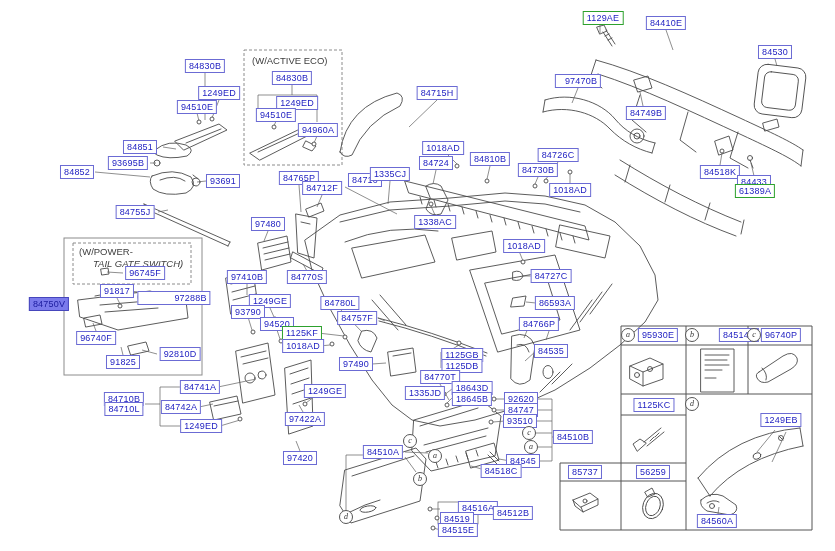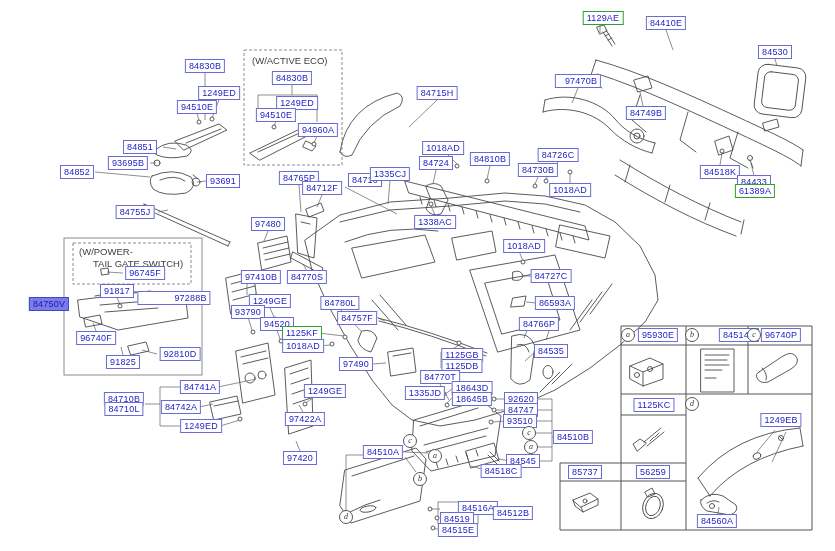--- a/index.html
+++ b/index.html
@@ -8,21 +8,21 @@
   svg.sketch{position:absolute;left:0;top:0;}
   .plabel{position:absolute;transform:translate(-50%,-50%);background:#fff;
           border:1px solid #6b6bd4;color:#2222c2;font-size:9px;line-height:10px;
           padding:1px 3px;white-space:nowrap;letter-spacing:.2px;z-index:3;}
   .plabel.hl{background:#7b7bec;color:#1b1b9e;border-color:#4646bc;}
   .plabel.gr{border:1.5px solid #2da12d;}
   .callout{position:absolute;transform:translate(-50%,-50%);width:12px;height:12px;
            border:1px solid #555;border-radius:50%;background:#fff;color:#333;
            font:italic 8px "Liberation Serif",serif;line-height:12px;text-align:center;z-index:3;}
   .note{position:absolute;color:#3d3d3d;font-size:9.5px;line-height:12px;z-index:2;}
-  .note .l2{padding-left:14px;display:block;}
+  .note .l2{padding-left:14px;display:block;font-style:italic;}
 </style>
 </head>
 <body>
 
 <div class="stage">
 
   <svg class="sketch" width="835" height="551" viewBox="0 0 835 551">
 
     <g stroke="#8c8c8c" fill="none" stroke-width="1">
       <rect x="244" y="50" width="98" height="115" stroke-dasharray="3,2"></rect>
@@ -203,21 +203,21 @@
       <div class="plabel" style="left: 435px; top: 222px;">1338AC</div>
       <div class="plabel" style="left: 578px; top: 81px; padding-left: 9px;">97470B</div>
       <div class="plabel" style="left: 646px; top: 113px;">84749B</div>
       <div class="plabel gr" style="left: 603px; top: 18px;">1129AE</div>
       <div class="plabel" style="left: 666px; top: 23px;">84410E</div>
       <div class="plabel" style="left: 775px; top: 52px;">84530</div>
       <div class="plabel" style="left: 720px; top: 172px;">84518K</div>
       <div class="plabel" style="left: 754px; top: 182px;">84433</div>
       <div class="plabel gr" style="left: 755px; top: 191px;">61389A</div>
       <div class="plabel" style="left: 268px; top: 224px;">97480</div>
-      <div class="plabel" style="left: 261px; top: 277px; text-align: center;">97410B</div>
+      <div class="plabel" style="left: 247px; top: 277px; text-align: center;">97410B</div>
       <div class="plabel" style="left: 270px; top: 301px;">1249GE</div>
       <div class="plabel" style="left: 248px; top: 312px;">93790</div>
       <div class="plabel" style="left: 277px; top: 324px;">94520</div>
       <div class="plabel" style="left: 307px; top: 277px;">84770S</div>
       <div class="plabel" style="left: 340px; top: 303px;">84780L</div>
       <div class="plabel" style="left: 357px; top: 318px;">84757F</div>
       <div class="plabel gr" style="left: 302px; top: 333px;">1125KF</div>
       <div class="plabel" style="left: 303px; top: 346px;">1018AD</div>
       <div class="plabel" style="left: 356px; top: 364px;">97490</div>
       <div class="plabel" style="left: 200px; top: 387px;">84741A</div>

